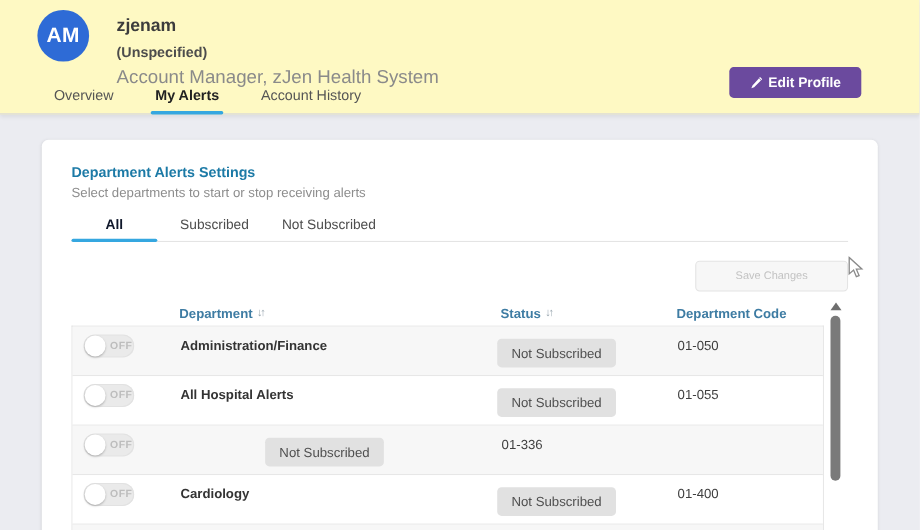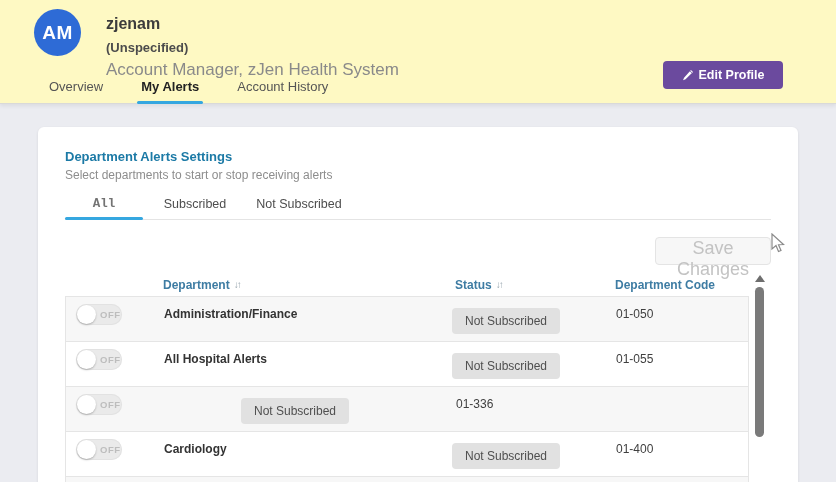--- a/index.html
+++ b/index.html
@@ -35,35 +35,35 @@
   .panel { position:absolute; left:38px; top:23px; width:760px; height:420px; background:#ffffff;
     border-radius:6px 6px 0 0; box-shadow:0 1px 3px rgba(0,0,0,0.09); padding:22px 27px 0 27px; }
 
   .panel-title { font-size:13px; font-weight:bold; color:#1c7aa6; }
   .panel-subtitle { margin-top:4px; font-size:12px; color:#8d8d8d; }
 
   .filter-tabs { display:flex; margin-top:9px; border-bottom:1px solid #e4e4e4; }
   .filter-tab { padding:6px 0 8px 0; width:104px; text-align:center; font-size:12.5px; color:#4d4d4d;
     cursor:pointer; position:relative; }
   .filter-tab:first-child { width:78px; }
-  .filter-tab.active { font-weight:bold; color:#737373;font-family:Liberation Mono, monospace; }
+  .filter-tab.active { font-weight:bold; color:#0f172a; }
   .filter-tab.active::after { content:""; position:absolute; left:0; right:0; bottom:-1px; height:3px;
     background:#35a7e0; border-radius:2px; }
 
   .controls-row { display:flex; align-items:center; margin-top:17px; height:28px; }
   .radio-group { display:flex; align-items:center; gap:38px; }
   .radio-item { display:flex; align-items:center; gap:11px; cursor:pointer; }
   .radio-circle { width:18px; height:18px; border-radius:50%; border:2px solid #c9c9c9; background:#fff;
     position:relative; flex:0 0 auto; }
   .radio-circle.selected { border-color:#1e96ee; }
   .radio-circle.selected::after { content:""; position:absolute; left:3px; top:3px; width:8px; height:8px;
     border-radius:50%; background:#1e96ee; }
   .radio-label { font-size:12.5px; color:#333; }
-  .save-btn { margin-left:auto; width:116px; height:28px; background:#f7f7f7; border:1px solid #e4e4e4;
-    border-radius:4px; color:#c3c3c3; font-size:18px; font-family:inherit; cursor:default; }
+  .save-btn { margin-left:auto; width:139px; height:28px; background:#f7f7f7; border:1px solid #e4e4e4;
+    border-radius:4px; color:#c3c3c3; font-size:10px; font-family:inherit; cursor:default; }
 
   
   .table-wrap { position:relative; margin-top:8px; width:684px; }
   .thead { display:grid; grid-template-columns:98px 262px 160px 1fr; height:23px; align-items:center; }
   .th { font-size:12px; font-weight:bold; color:#3e7ca3; display:flex; align-items:center; gap:4px; }
   .th.col-code { padding-left:30px; }
   .th.col-status { padding-left:30px; }
   .sort-icon { color:#9aa7b0; font-size:10px; letter-spacing:-2px; font-weight:normal; }
 
   .tbody { border:1px solid #e5e5e5; border-bottom:none; }

